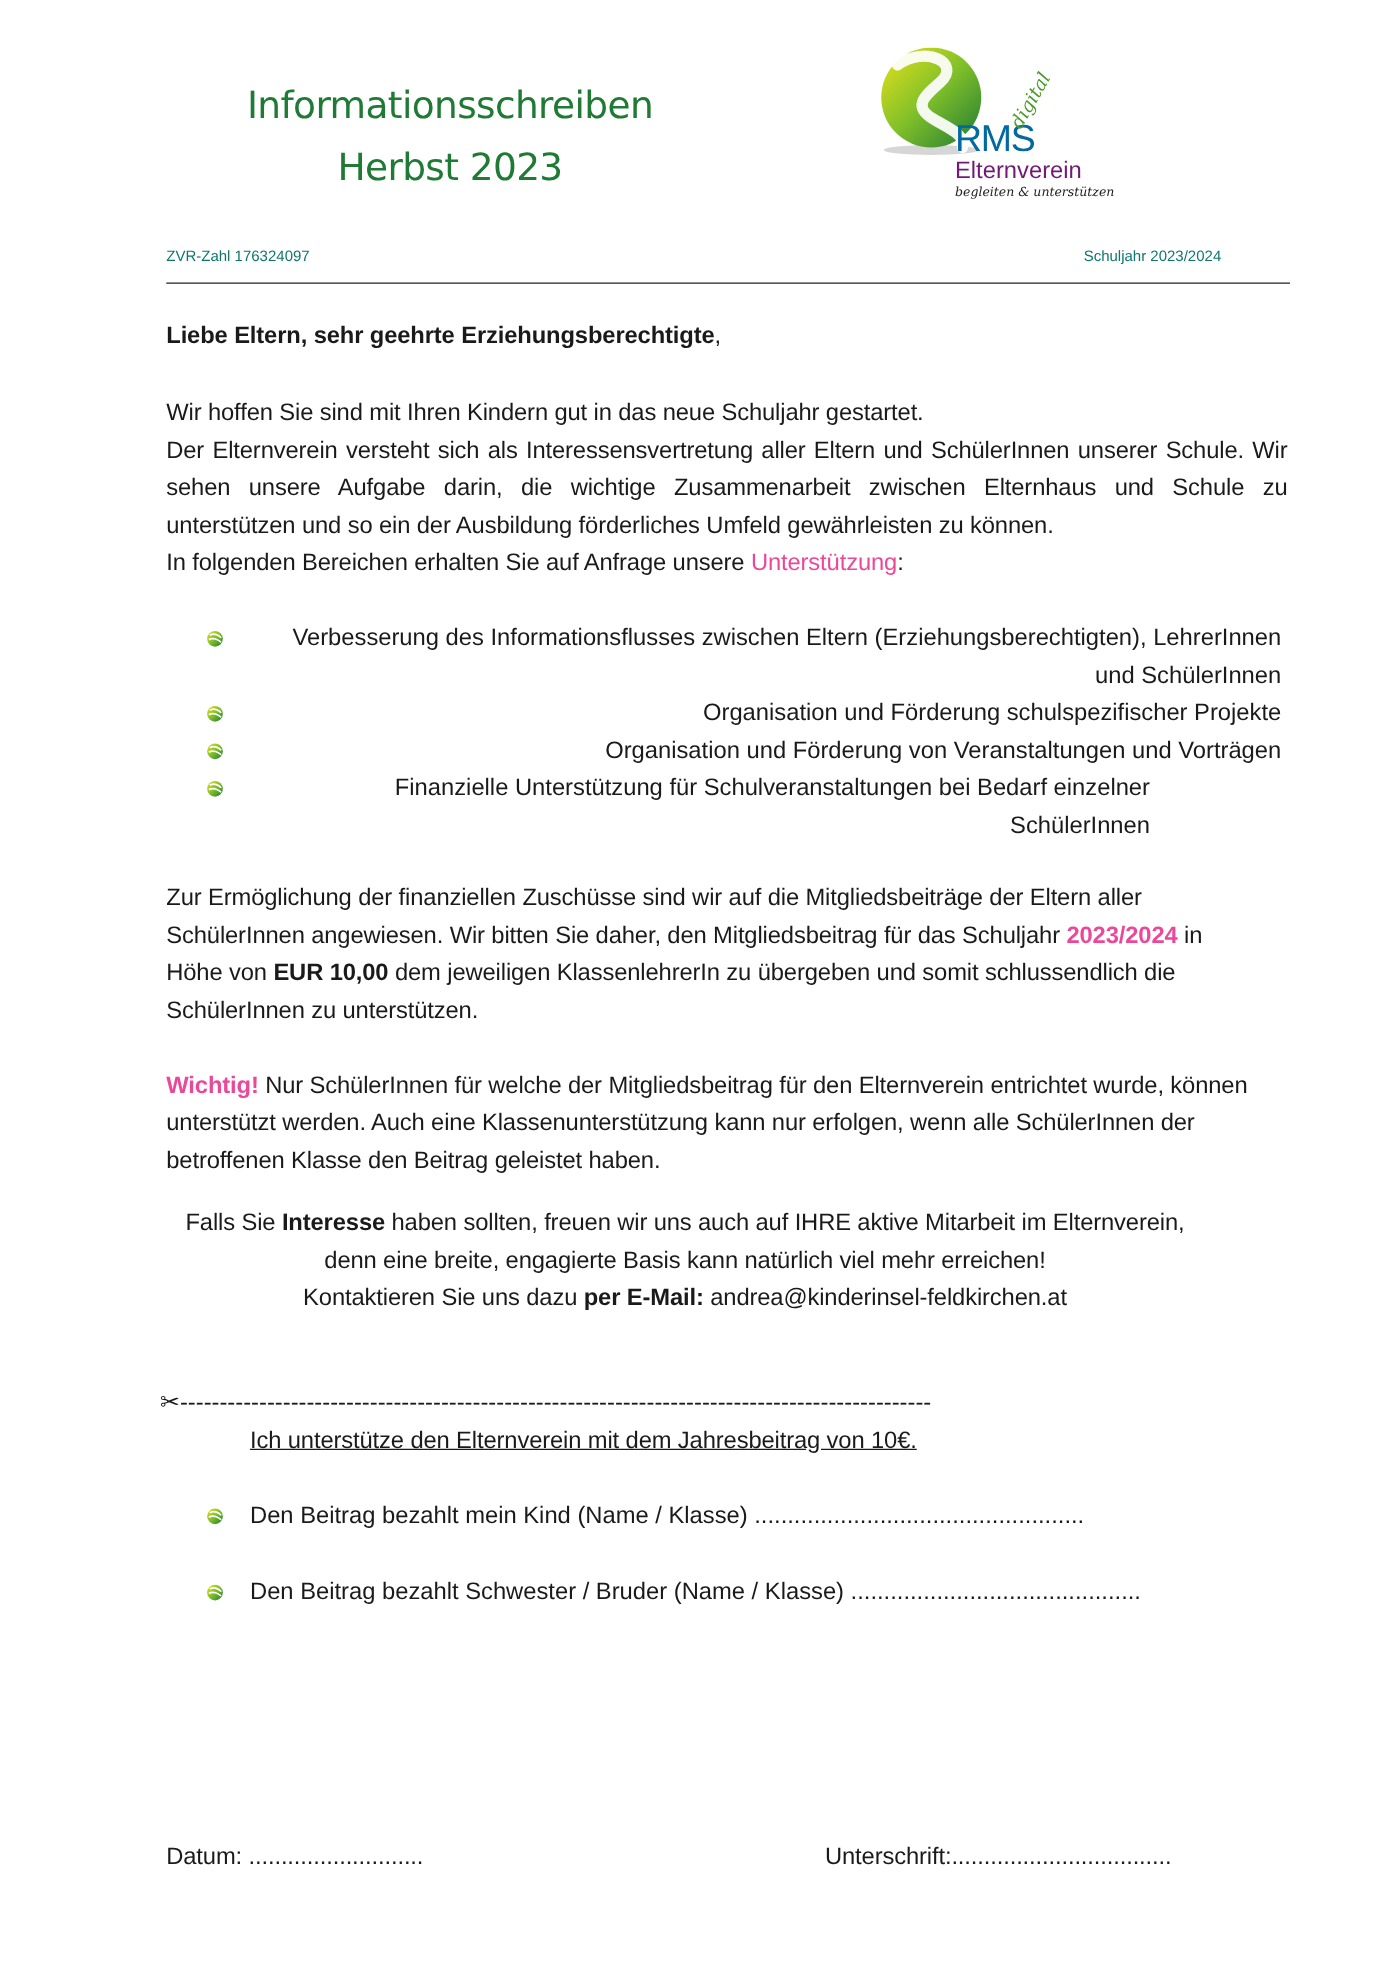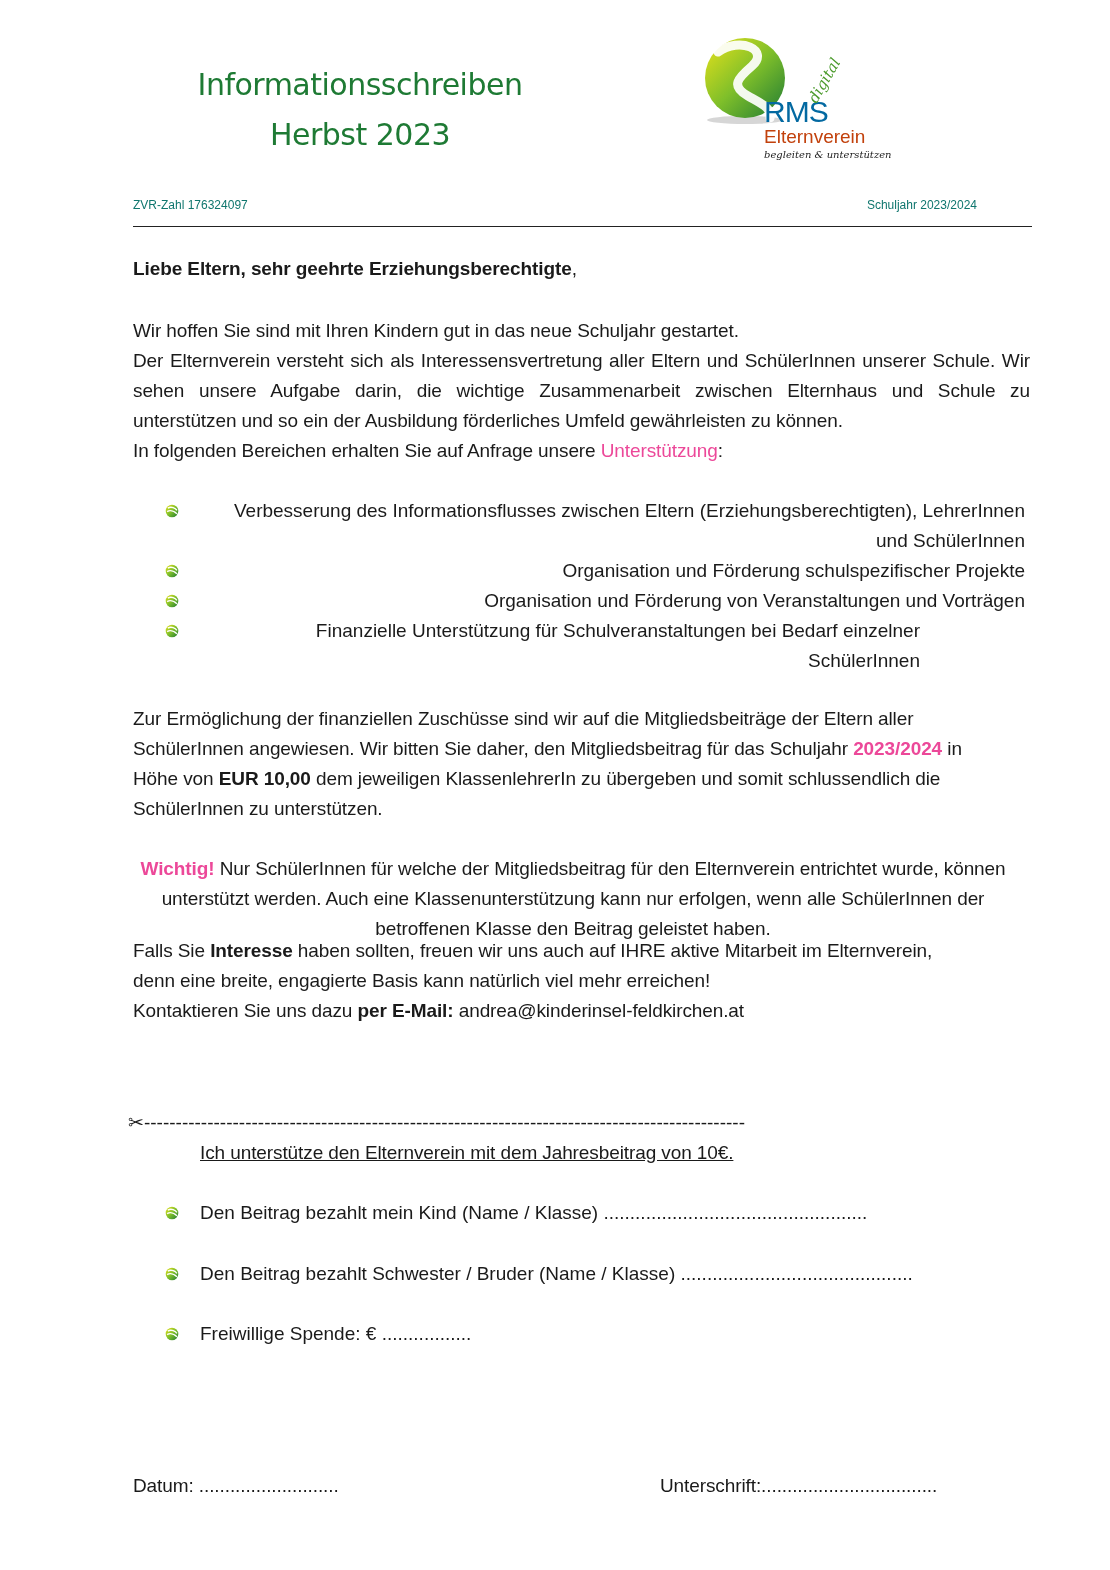--- a/index.html
+++ b/index.html
@@ -6,21 +6,21 @@
   body { width: 1110px; height: 1570px; position: relative; overflow: hidden;
          font-family: "DejaVu Sans", sans-serif; color: #1a1a1a; }
   .page { position: absolute; left: 0; top: 0; width: 1110px; height: 1570px; }
   .title { position: absolute; left: 190px; top: 60px; width: 340px; text-align: center;
            color: #1e7a34; font-size: 30px; line-height: 50px; letter-spacing: -0.5px; }
   .logo { position: absolute; left: 700px; top: 38px; width: 200px; height: 130px; }
   .logo-text-rms { position: absolute; left: 764px; top: 95px; font-size: 30px; color: #0369a1;
                    font-family: "Liberation Sans", sans-serif; letter-spacing: -1px; }
   .logo-text-digital { position: absolute; left: 820px; top: 88px; font-size: 15px; color: #4a9a2a;
                        font-family: "DejaVu Serif", serif; font-style: italic; transform: rotate(-60deg); transform-origin: left bottom; }
-  .logo-text-ev { position: absolute; left: 764px; top: 126px; font-size: 19px; color: #c2410c;
+  .logo-text-ev { position: absolute; left: 764px; top: 126px; font-size: 19px; color: #701a75;
                   font-family: "Liberation Sans", sans-serif; text-align: center; }
   .logo-text-tag { position: absolute; left: 764px; top: 149px; font-size: 10px; color: #222;
                    font-family: "DejaVu Serif", serif; font-style: italic; }
   .meta { position: absolute; top: 198px; font-size: 12px; color: #0f766e; font-family: "Liberation Sans", sans-serif; }
   .meta.left { left: 133px; }
   .meta.right { right: 133px; }
   .rule { position: absolute; left: 133px; top: 226px; width: 899px; height: 0; border-top: 1.5px solid #222; }
   .text { position: absolute; left: 133px; width: 897px; font-size: 19px; line-height: 30px;
           font-family: "Liberation Sans", sans-serif; letter-spacing: -0.1px; }
   .justify { text-align: justify; text-align-last: left; }
@@ -110,25 +110,25 @@
           <use href="#bullet-ball"></use>
         </svg>
       <span>Finanzielle Unterstützung für Schulveranstaltungen bei Bedarf einzelner SchülerInnen</span>
     </div>
   </div>
 
   <div class="text" style="top:704px; width:870px;">
     <span>Zur Ermöglichung der finanziellen Zuschüsse sind wir auf die Mitgliedsbeiträge der Eltern aller SchülerInnen angewiesen. Wir bitten Sie daher, den Mitgliedsbeitrag für das Schuljahr </span><span class="green bold">2023/2024</span><span> in Höhe von </span><span class="bold">EUR 10,00</span><span> dem jeweiligen KlassenlehrerIn zu übergeben und somit schlussendlich die SchülerInnen zu unterstützen.</span>
   </div>
 
-  <div class="text" style="top:854px; width:880px;text-align:center;">
+  <div class="text" style="top:854px; width:880px;">
     <span class="green bold">Wichtig!</span><span> Nur SchülerInnen für welche der Mitgliedsbeitrag für den Elternverein entrichtet wurde, können unterstützt werden. Auch eine Klassenunterstützung kann nur erfolgen, wenn alle SchülerInnen der betroffenen Klasse den Beitrag geleistet haben.</span>
   </div>
 
-  <div class="text" style="top:936px; width:830px;">
+  <div class="text" style="top:964px; width:830px;text-align:center;">
     <span>Falls Sie </span><span class="bold">Interesse</span><span> haben sollten, freuen wir uns auch auf IHRE aktive Mitarbeit im Elternverein, denn eine breite, engagierte Basis kann natürlich viel mehr erreichen!</span><br>
     <span>Kontaktieren Sie uns dazu </span><span class="bold">per E-Mail:</span><span> andrea@kinderinsel-feldkirchen.at</span>
   </div>
 
 
   <div class="cutline">
     <span>✂</span><span>-----------------------------------------------------------------------------------------------</span>
   </div>
 
   <div class="text underlined" style="top:1138px; left:200px; width:760px;">Ich unterstütze den Elternverein mit dem Jahresbeitrag von 10€.</div>
@@ -138,23 +138,17 @@
         <use href="#bullet-ball"></use>
       </svg>
     <span>Den Beitrag bezahlt mein Kind (Name / Klasse) ..................................................</span>
   </div>
   <div class="form-bullet" style="top:1259px;">
     <svg class="ico">
         <use href="#bullet-ball"></use>
       </svg>
     <span>Den Beitrag bezahlt Schwester / Bruder (Name / Klasse) ............................................</span>
   </div>
-  <div class="form-bullet" style="top:1319px;">
-    <svg class="ico">
-        <use href="#bullet-ball"></use>
-      </svg>
-    <span>Freiwillige Spende: € .................</span>
-  </div>
 
   <div class="text" style="top:1471px; width:300px;">Datum: ...........................</div>
   <div class="text" style="top:1471px; left:660px; width:360px;">Unterschrift:..................................</div>
 
 </div>
 
 </body></html>

